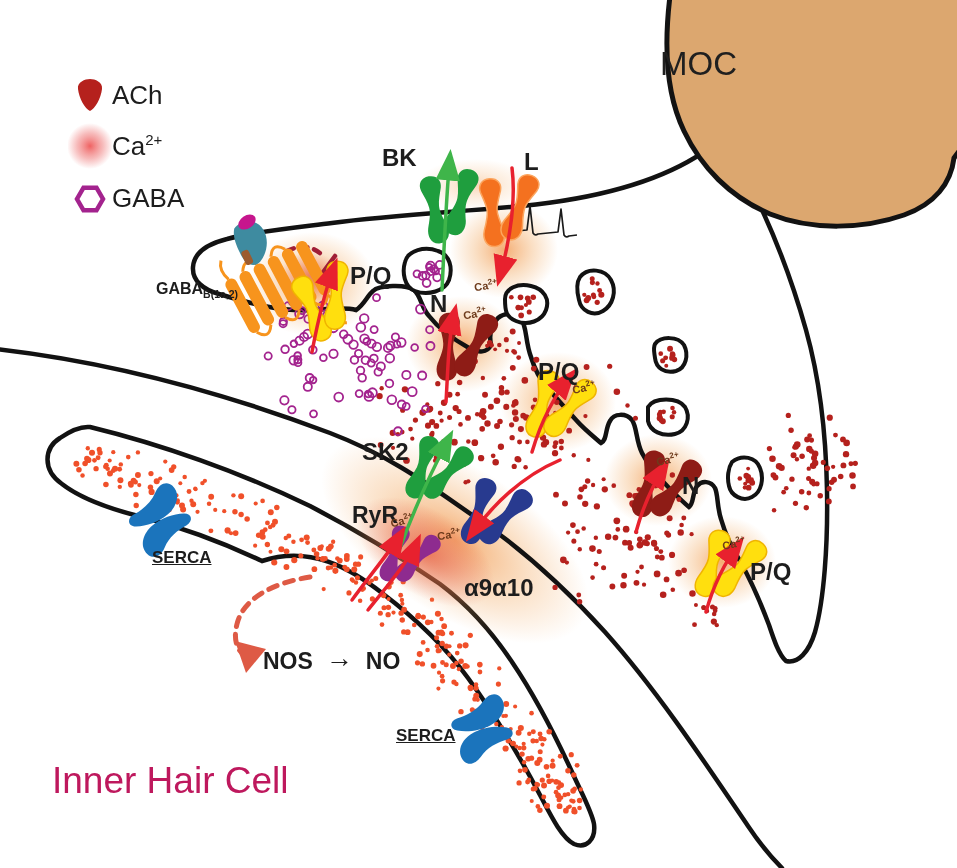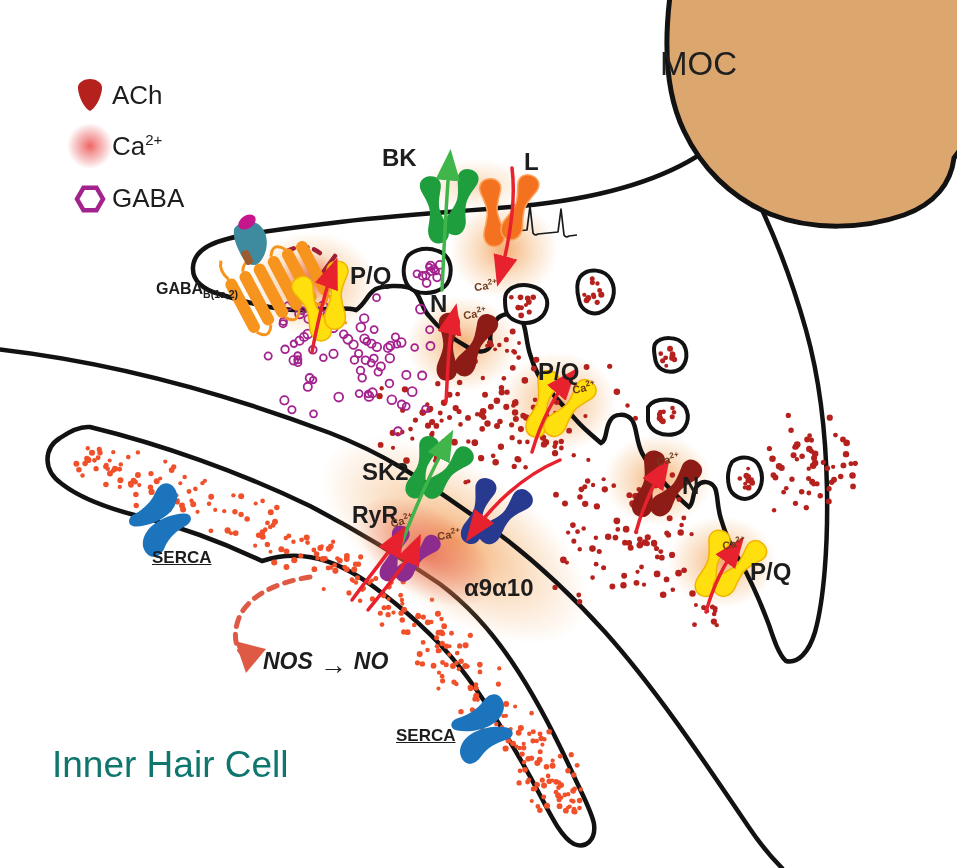--- a/index.html
+++ b/index.html
@@ -6,25 +6,25 @@
   #stage{position:relative;width:957px;height:868px;background:#fff;overflow:hidden;
          font-family:"Liberation Sans",sans-serif;}
   #diagram{position:absolute;left:0;top:0;}
   .lbl{position:absolute;color:var(--text);white-space:nowrap;pointer-events:none;}
   .chan{font-weight:bold;font-size:24px;}
   .small-ca{font-weight:bold;font-size:11px;color:var(--ca_text);}
   .small-ca sup{font-size:8px;}
   .legend-label{font-weight:normal;font-size:26px;}
   .legend-label sup{font-size:15px;}
   .moc-title{width:297px;font-size:33px;line-height:40px;color:#1f1f1f;}
-  .ihc-title{font-size:37px;color:#0f766e;}
+  .ihc-title{font-size:37px;color:#be185d;margin-top:16px;}
   .gabab{font-weight:bold;font-size:16px;}
   .gabab sub{font-size:10.5px;}
   .serca-lbl{font-weight:bold;font-size:17px;text-decoration:underline;}
-  .nos-row{display:flex;align-items:flex-end;font-weight:bold;font-size:23px;gap:7px;font-style:italic;}
+  .nos-row{display:flex;align-items:flex-start;font-weight:bold;font-size:23px;gap:13px;}
   .nos-arrow{font-size:27px;line-height:20px;}
 </style>
 </head>
 <body>
 
 <div id="stage">
 
 <svg id="diagram" width="957" height="868" viewBox="0 0 957 868">
   <defs>
     <radialGradient id="glowO">
@@ -970,21 +970,21 @@
   <div>MOC</div>
 </div>
 
 <div class="lbl chan" style="left:382px;top:144px">BK</div>
 <div class="lbl chan" style="left:524px;top:148px">L</div>
 <div class="lbl chan" style="left:350px;top:262px">P/Q</div>
 <div class="lbl chan" style="left:430px;top:290px">N</div>
 <div class="lbl chan" style="left:538px;top:358px">P/Q</div>
 <div class="lbl chan" style="left:682px;top:472px">N</div>
 <div class="lbl chan" style="left:750px;top:558px">P/Q</div>
-<div class="lbl chan" style="left:362px;top:458px">SK2</div>
+<div class="lbl chan" style="left:362px;top:438px">SK2</div>
 <div class="lbl chan" style="left:352px;top:502px;font-size:23px">RyR</div>
 <div class="lbl chan" style="left:464px;top:574px;font-size:24px">α9α10</div>
 <div class="lbl serca-lbl" style="left:152px;top:548px">SERCA</div>
 <div class="lbl serca-lbl" style="left:396px;top:726px">SERCA</div>
 <div class="lbl gabab" style="left:156px;top:280px">
   <span>GABA</span><sub>B(1a,2)</sub>
 </div>
 
 <div class="lbl small-ca" style="left:474px;top:278px;transform:rotate(-8deg)"><span>Ca</span><sup>2+</sup></div>
 <div class="lbl small-ca" style="left:463px;top:306px;transform:rotate(-10deg)"><span>Ca</span><sup>2+</sup></div>

